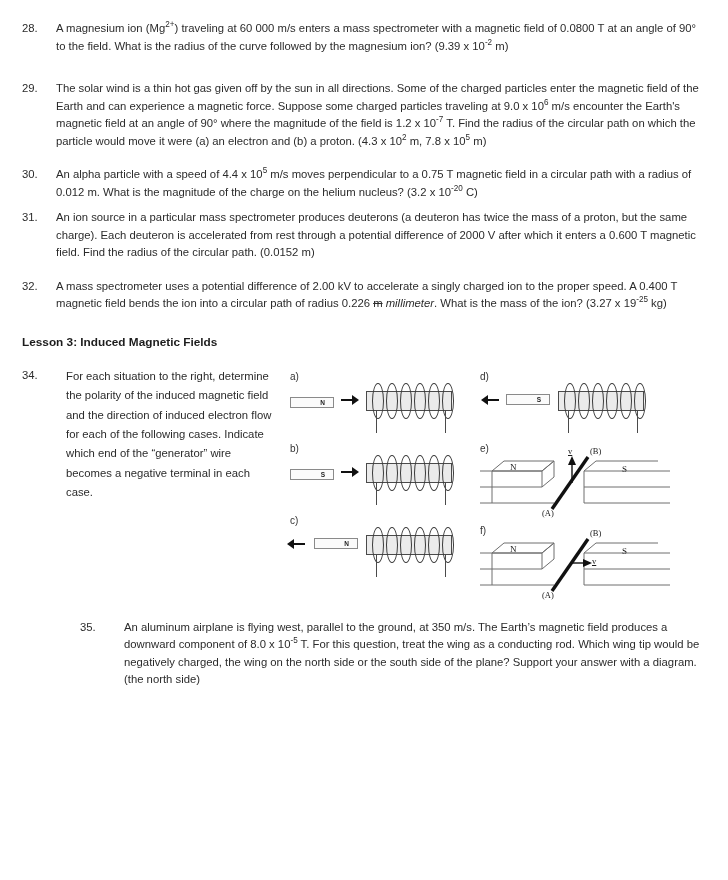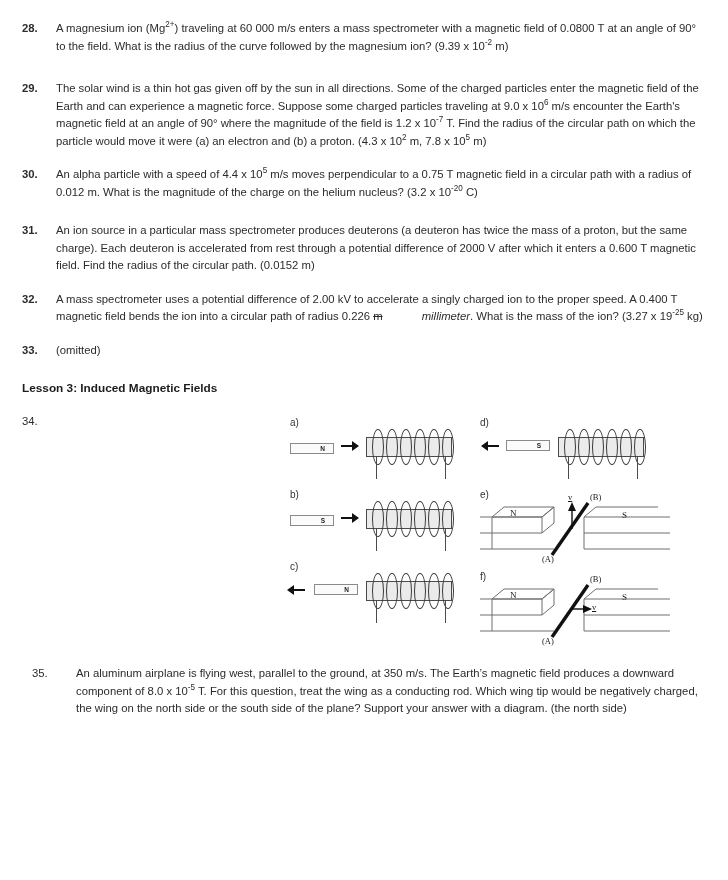--- a/index.html
+++ b/index.html
@@ -27,29 +27,29 @@
     display: flex;
     align-items: flex-start;
     margin-bottom: 14px;
   }
   .q-num {
     flex: 0 0 auto;
     text-align: left;
     padding-right: 6px;
     white-space: nowrap;
   }
-  .q-num.w-indent { width: 28px; font-weight: bold; }
-  .q-num.w-wide   { width: 38px; }
+  .q-num.w-indent { width: 28px; }
+  .q-num.w-wide   { width: 38px; margin-left: 48px; }
   .q-body {
     flex: 1 1 auto;
     text-align: left;
   }
   sup { font-size: 0.72em; vertical-align: super; line-height: 0; }
   .strike { text-decoration: line-through; }
-  .ital { font-style: italic; margin-left: 36px; }
+  .ital { font-style: italic; }
 
   
   .lesson-head {
     font-weight: bold;
     font-size: 11.8px;
     margin: 20px 0 16px 0;
     color: #1c1c1c;
   }
 
   
@@ -160,49 +160,46 @@
     </div>
   </div>
 
   <div class="q" style="margin-bottom:16px;margin-top:25px;">
     <div class="q-num w-indent">29.</div>
     <div class="q-body">
       <span>The solar wind is a thin hot gas given off by the sun in all directions.  Some of the charged particles enter the magnetic field of the Earth and can experience a magnetic force.  Suppose some charged particles traveling at 9.0 x 10</span><sup>6</sup><span> m/s encounter the Earth's magnetic field at an angle of 90° where the magnitude of the field is 1.2 x 10</span><sup>-7</sup><span> T.  Find the radius of the circular path on which the particle would move it were (a) an electron and (b) a proton. (4.3 x 10</span><sup>2</sup><span> m, 7.8 x 10</span><sup>5</sup><span> m)</span>
     </div>
   </div>
 
-  <div class="q" style="margin-bottom:21px;">
+  <div class="q" style="margin-bottom:8px;">
     <div class="q-num w-indent">30.</div>
     <div class="q-body">
       <span>An alpha particle with a speed of 4.4 x 10</span><sup>5</sup><span> m/s moves perpendicular to a 0.75 T magnetic field in a circular path with a radius of 0.012 m.  What is the magnitude of the charge on the helium nucleus? (3.2 x 10</span><sup>-20</sup><span> C)</span>
     </div>
   </div>
 
   <div class="q" style="margin-bottom:16px;">
     <div class="q-num w-indent">31.</div>
     <div class="q-body">An ion source in a particular mass spectrometer produces deuterons (a deuteron has twice the mass of a proton, but the same charge).  Each deuteron is accelerated from rest through a potential difference of 2000 V after which it enters a 0.600 T magnetic field.  Find the radius of the circular path. (0.0152 m)</div>
   </div>
 
   <div class="q" style="margin-bottom:16px;">
     <div class="q-num w-indent">32.</div>
     <div class="q-body">
       <span>A mass spectrometer uses a potential difference of 2.00 kV to accelerate a singly charged ion to the proper speed.  A 0.400 T magnetic field bends the ion into a circular path of radius 0.226 </span><span class="strike">m</span> <span class="ital">millimeter</span><span>.  What is the mass of the ion?  (3.27 x 19</span><sup>-25</sup><span> kg)</span>
     </div>
   </div>
 
-  <div class="q" style="margin-bottom:0;">
-    <div class="q-num w-indent">33.</div>
-    <div class="q-body">(omitted)</div>
-  </div>
 
   <div class="lesson-head">Lesson 3: Induced Magnetic Fields</div>
 
   <div class="q34-wrap">
     <div class="q34-text">
       <div class="q-num">34.</div>
+      <div class="txt">For each situation to the right, determine the polarity of the induced magnetic field and the direction of induced electron flow for each of the following cases.  Indicate which end of the “generator” wire becomes a negative terminal in each case.</div>
     </div>
 
     <div class="diagrams">
 
       <div class="dcol">
 
         <div class="dblock">
           <div class="dlabel">a)</div>
           <div class="scene-coil">
             <div class="magnet" style="left:6px; top:18px;">N</div>

